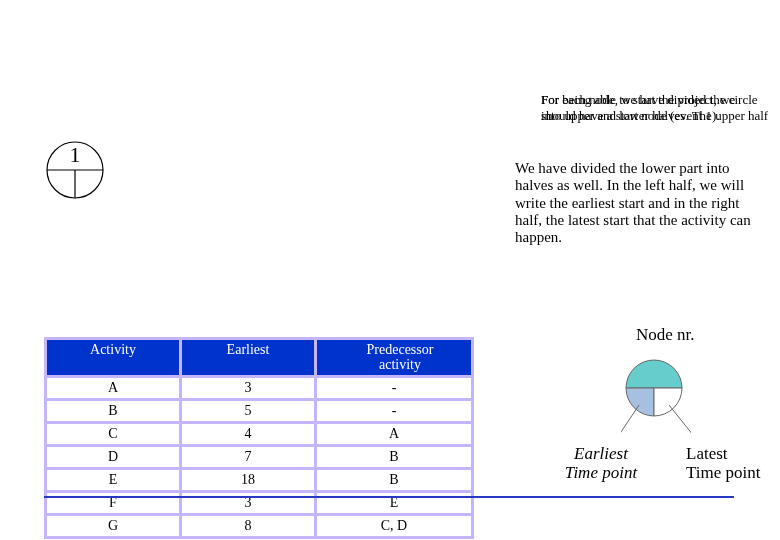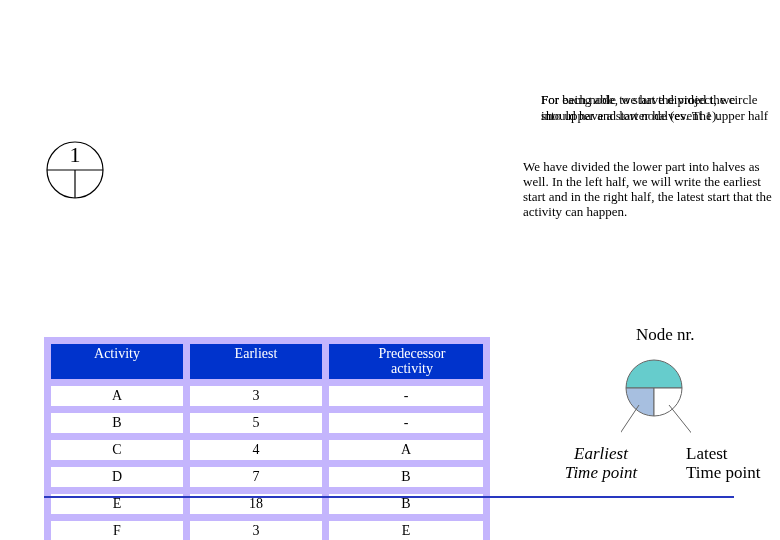--- a/index.html
+++ b/index.html
@@ -52,34 +52,33 @@
     width: 60px;
     text-align: center;
     font-size: 22px;
   }
   
   .para2 {
     position: absolute;
     left: 515px;
     top: 160px;
     width: 250px;
-    font-size: 13px;
+    font-size: 15px;
     line-height: 1.15;
-    margin-left: 8px;
   }
   
   .tbl {
     position: absolute;
     left: 44px;
     top: 337px;
     border-collapse: collapse;
     font-size: 14px;
   }
   .tbl th, .tbl td {
-    border: 7px solid #c4b5fd;
+    border: 3px solid #c4b5fd;
     padding: 1px 6px;
     text-align: center;
     font-weight: normal;
   }
   .tbl th {
     background: #0033cc;
     color: #fff;
     font-size: 14px;
     line-height: 1.1;
     vertical-align: top;

